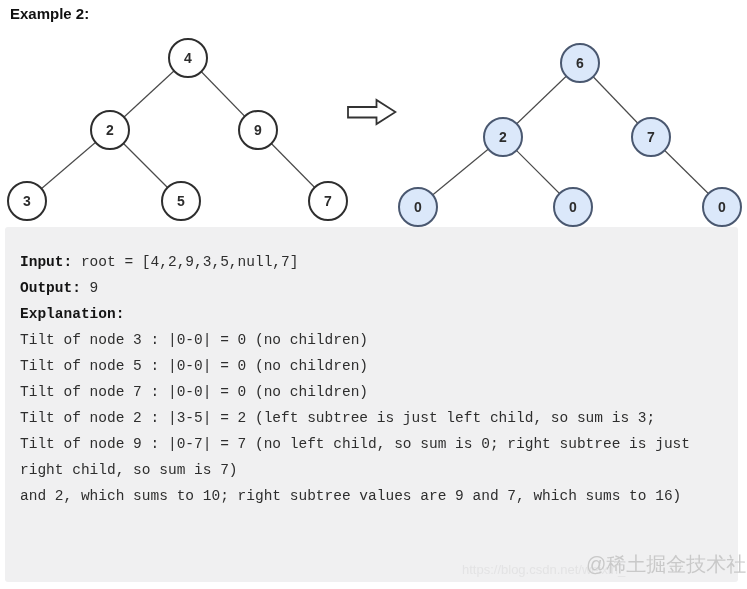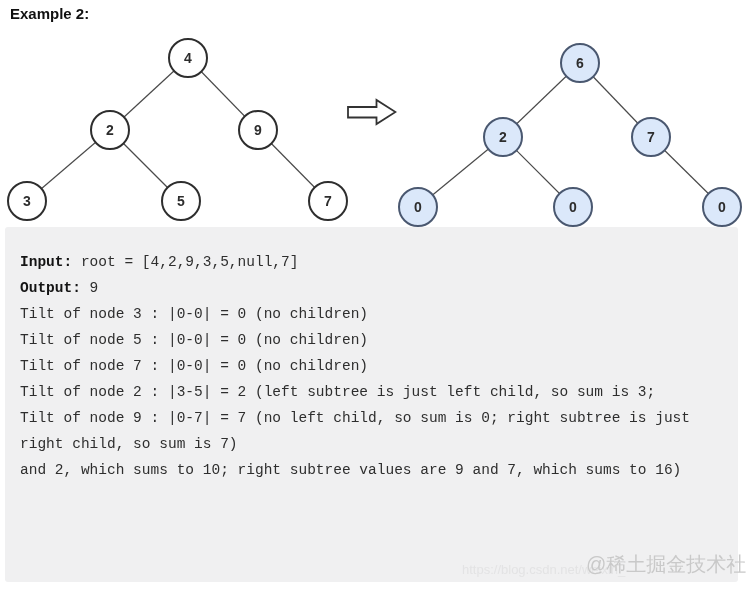--- a/index.html
+++ b/index.html
@@ -122,20 +122,21 @@
       <span>0</span>
     </div>
     <div class="tnode tilt" style="left:702px; top:187px">
       <span>0</span>
     </div>
   </div>
 
   <div class="codeblock">
     <div class="code-line"><span class="b">Input:</span><span> root = [4,2,9,3,5,null,7]</span></div>
     <div class="code-line"><span class="b">Output:</span><span> 9</span></div>
+    <div class="code-line"><span class="b">Explanation:</span><span></span></div>
     <div class="code-line"><span class="b"></span><span>Tilt of node 3 : |0-0| = 0 (no children)</span></div>
     <div class="code-line"><span class="b"></span><span>Tilt of node 5 : |0-0| = 0 (no children)</span></div>
     <div class="code-line"><span class="b"></span><span>Tilt of node 7 : |0-0| = 0 (no children)</span></div>
     <div class="code-line"><span class="b"></span><span>Tilt of node 2 : |3-5| = 2 (left subtree is just left child, so sum is 3;</span></div>
     <div class="code-line"><span class="b"></span><span>Tilt of node 9 : |0-7| = 7 (no left child, so sum is 0; right subtree is just</span></div>
     <div class="code-line"><span class="b"></span><span>right child, so sum is 7)</span></div>
     <div class="code-line"><span class="b"></span><span>and 2, which sums to 10; right subtree values are 9 and 7, which sums to 16)</span></div>
   </div>
 
   <div class="wm-csdn">https://blog.csdn.net/weixin_</div>

